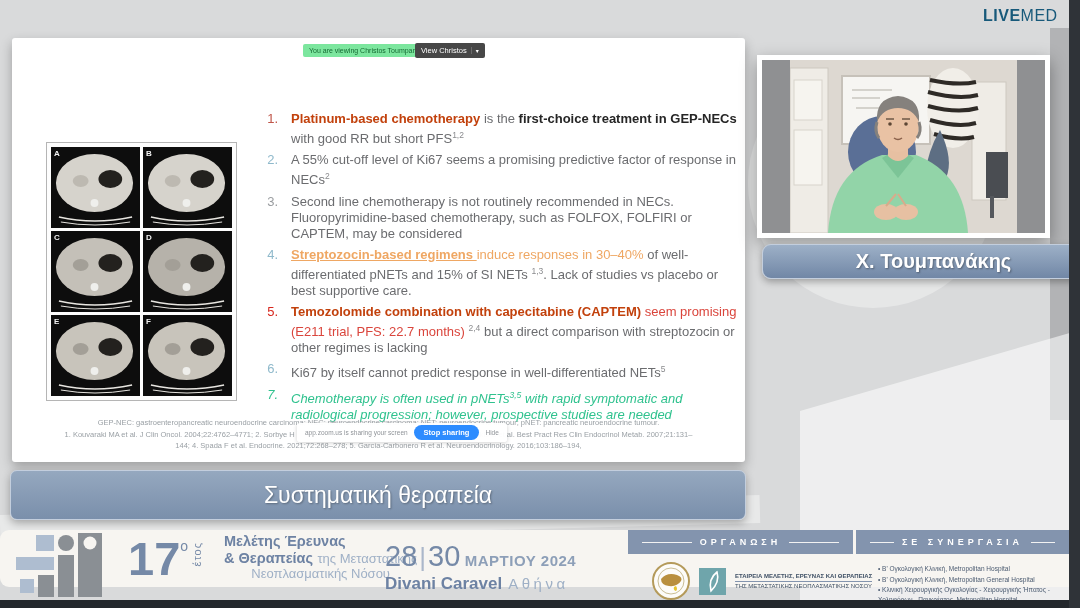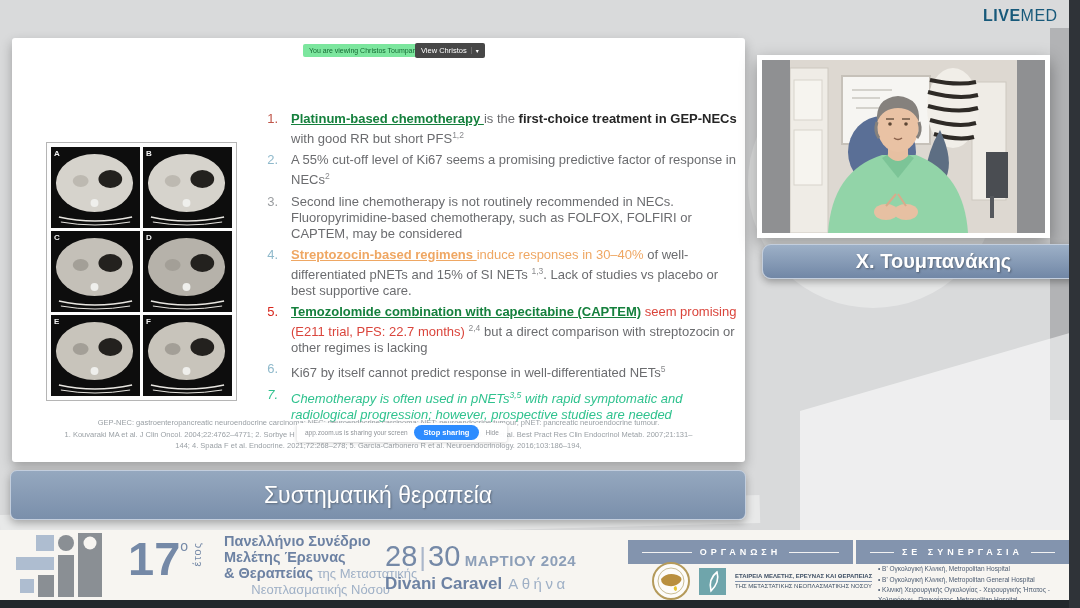--- a/index.html
+++ b/index.html
@@ -34,21 +34,21 @@
       display:grid;grid-template-columns:1fr 1fr;grid-auto-rows:1fr;gap:3px;}
   .ct-panel{position:relative;background:#0d0d0d;overflow:hidden;}
   .ct-panel svg{display:block;width:100%;height:100%;}
   .ct-letter{position:absolute;left:3px;top:2px;color:#f2f2f2;font-size:8px;font-weight:700;}
   
   .list{position:absolute;left:236px;top:73px;width:492px;}
   .li{display:flex;margin-bottom:5px;font-size:13px;line-height:16px;}
   .li .num{width:30px;min-width:30px;text-align:right;margin-right:13px;}
   .li .body{flex:1;color:#6b6c6f;}
   .li.it .num{font-style:italic;}
-  .sg-ru{color:#15803d;font-weight:700;text-decoration:underline;}
+  .sg-ru{color:#c2410c;font-weight:700;}
   .sg-r{color:#da453c;}
   .sg-b{color:#262626;font-weight:700;}
   .sg-n{color:#6b6c6f;}
   .sg-ou{color:#efa763;font-weight:700;text-decoration:underline;}
   .sg-o{color:#efa763;}
   .sg-g{color:#2fc28e;font-style:italic;}
   .sg-sup{color:#8a8b8e;vertical-align:super;font-size:8.5px;}
   .sg-supg{color:#2fc28e;vertical-align:super;font-size:8.5px;font-style:italic;}
   
   .fnotes{position:absolute;left:0;top:379px;width:733px;text-align:center;
@@ -73,39 +73,39 @@
               display:flex;align-items:center;justify-content:center;z-index:4;
               box-shadow:0 3px 7px rgba(0,0,0,.3);}
   .namebanner span{color:#fff;font-size:20px;font-weight:700;text-shadow:1px 1px 2px rgba(0,0,0,.35);}
   
   .sectionbanner{position:absolute;left:10px;top:470px;width:736px;height:50px;border-radius:7px;
                  background:linear-gradient(#95a8bf,#7a8fab);border:1px solid #c3cedd;box-sizing:border-box;
                  display:flex;align-items:center;justify-content:center;z-index:4;
                  box-shadow:0 3px 8px rgba(0,0,0,.3);}
   .sectionbanner span{color:#fff;font-size:23px;text-shadow:1px 1px 2px rgba(0,0,0,.3);}
   
-  .footer{position:absolute;left:0;top:530px;width:1080px;height:70px;background:#f7f5f1;z-index:5;}
+  .footer{position:absolute;left:0;top:530px;width:1080px;height:57px;background:#f7f5f1;z-index:5;border-radius:9px;}
   .bottombar{position:absolute;left:0;top:600px;width:1080px;height:8px;background:#23272c;z-index:6;}
   .conf-logo{position:absolute;left:8px;top:3px;}
   .edition{position:absolute;left:128px;top:2px;display:flex;align-items:flex-start;}
   .edition .n{font-size:47px;font-weight:700;color:#7589a7;line-height:54px;}
   .edition .sup{font-size:14px;color:#7589a7;margin-top:6px;}
   .edition .etos{writing-mode:vertical-rl;transform:rotate(180deg);font-size:11px;color:#7589a7;
                  letter-spacing:1px;margin:10px 0 0 3px;}
   .confname{position:absolute;left:224px;top:4px;line-height:15.5px;white-space:nowrap;}
   .confname .b{color:#6d82a3;font-weight:700;font-size:14.5px;}
   .confname .l{color:#9fb0c6;font-size:13px;text-align:center;}
   .dates{position:absolute;left:385px;top:10px;white-space:nowrap;}
   .dates .day{font-size:29px;font-weight:400;color:#7589a7;}
   .dates .pipe{font-size:26px;color:#aab7ca;font-weight:300;padding:0 2px;}
   .dates .my{font-size:15px;color:#8d9fb8;font-weight:600;letter-spacing:.5px;}
   .dates .l2{margin-top:1px;}
   .dates .venue{font-size:17px;font-weight:700;color:#6d82a3;}
   .dates .city{font-size:15px;color:#9fb0c6;letter-spacing:3.5px;margin-left:6px;margin-top:9px;}
-  .fhdr{position:absolute;top:10px;height:24px;background:#8394ae;display:flex;align-items:center;padding:0 14px;box-sizing:border-box;}
+  .fhdr{position:absolute;top:0;height:24px;background:#8394ae;display:flex;align-items:center;padding:0 14px;box-sizing:border-box;}
   .fhdr .rule{flex:1;height:1px;background:#f2f2f2;}
   .fhdr .t{color:#fff;font-size:9px;font-weight:700;letter-spacing:4px;padding:0 8px;white-space:nowrap;}
   .org-hdr{left:628px;width:225px;}
   .syn-hdr{left:856px;width:213px;}
   .org-row{position:absolute;left:652px;top:32px;display:flex;align-items:center;gap:9px;}
   .org-text{font-size:6px;color:#3f5065;line-height:8.5px;white-space:nowrap;}
   .org-text .t1{font-weight:700;border-bottom:1px solid #8394ae;padding-bottom:1px;}
   .syn-list{position:absolute;left:878px;top:34px;width:196px;font-size:6.5px;color:#4a5a70;line-height:9.5px;}
   .syn-list .bullet{margin-bottom:1px;}
 </style>
@@ -300,21 +300,20 @@
       <rect x="50" y="22" width="16" height="42" fill="#8a8f94"></rect>
       <rect x="12" y="46" width="14" height="14" fill="#aebdd0"></rect>
       <rect x="30" y="42" width="16" height="22" fill="#8a8f94"></rect>
     </svg>
     <div class="edition">
       <span class="n">17</span>
       <span class="sup">ο</span>
       <span class="etos">έτος</span>
     </div>
     <div class="confname">
-      <div class="b">Πανελλήνιο Συνέδριο</div>
       <div class="b">Μελέτης Έρευνας</div>
       <div><span class="b">&amp; Θεραπείας</span> <span class="l">της Μεταστατικής</span></div>
       <div class="l">Νεοπλασματικής Νόσου</div>
     </div>
     <div class="dates">
       <div>
         <span class="day">28</span><span class="pipe">|</span><span class="day">30</span>
         <span class="my">ΜΑΡΤΙΟΥ 2024</span>
       </div>
       <div class="l2">

